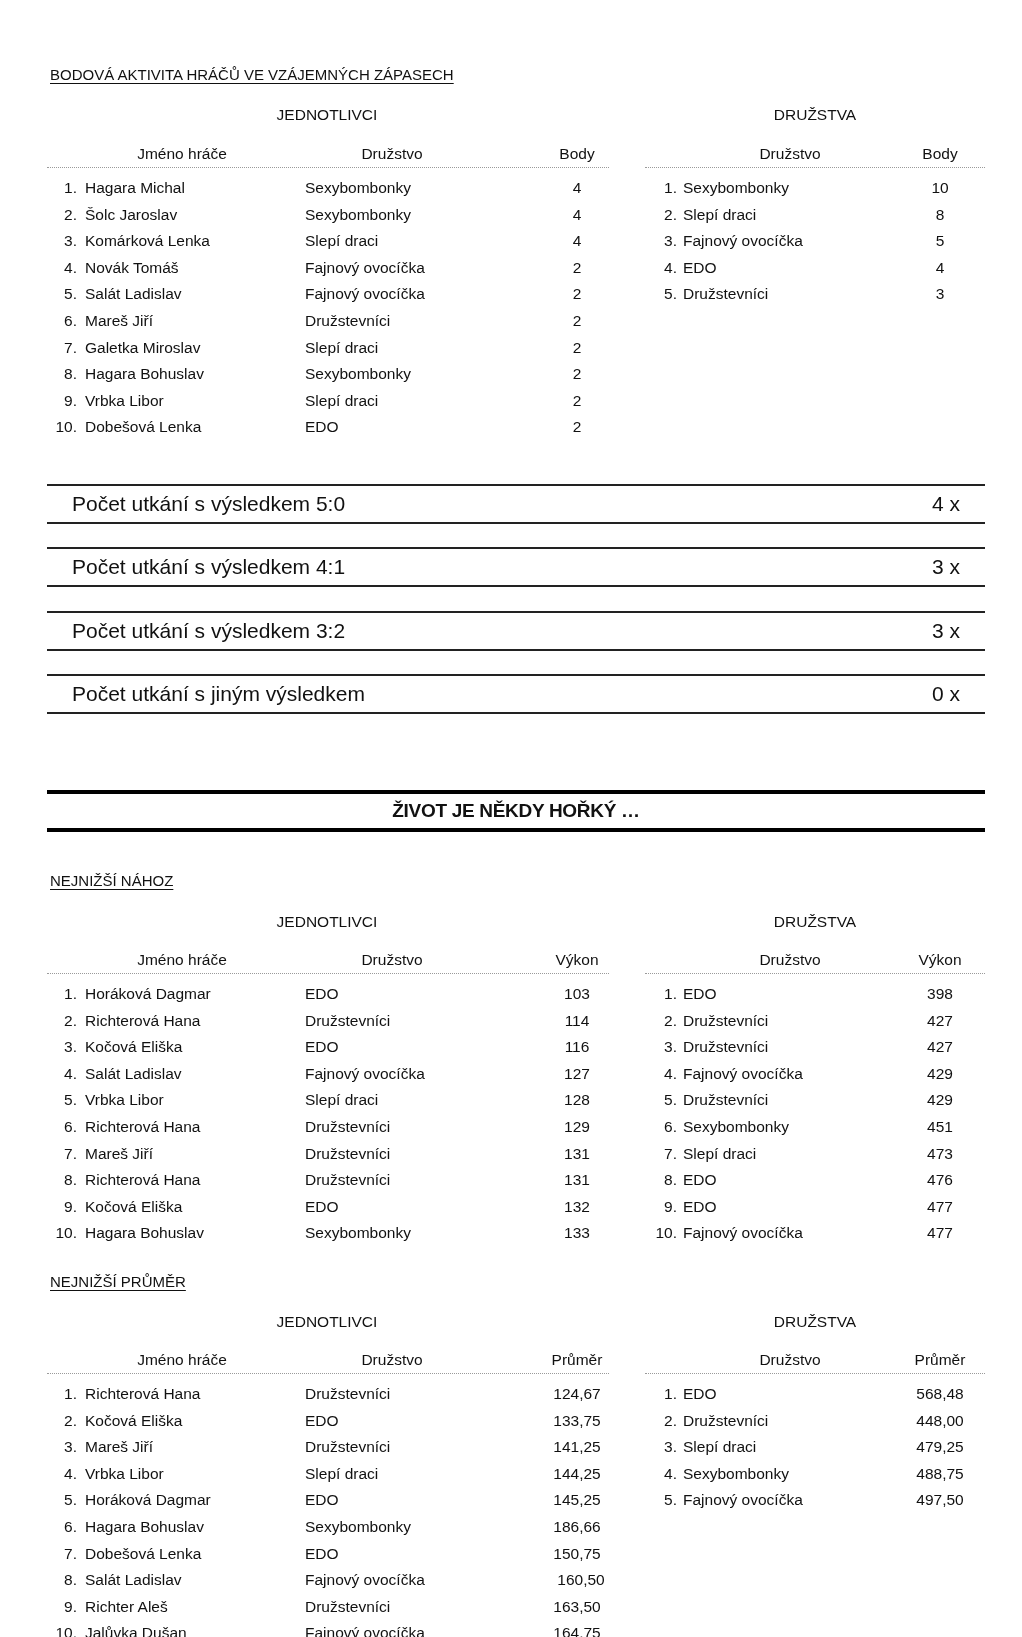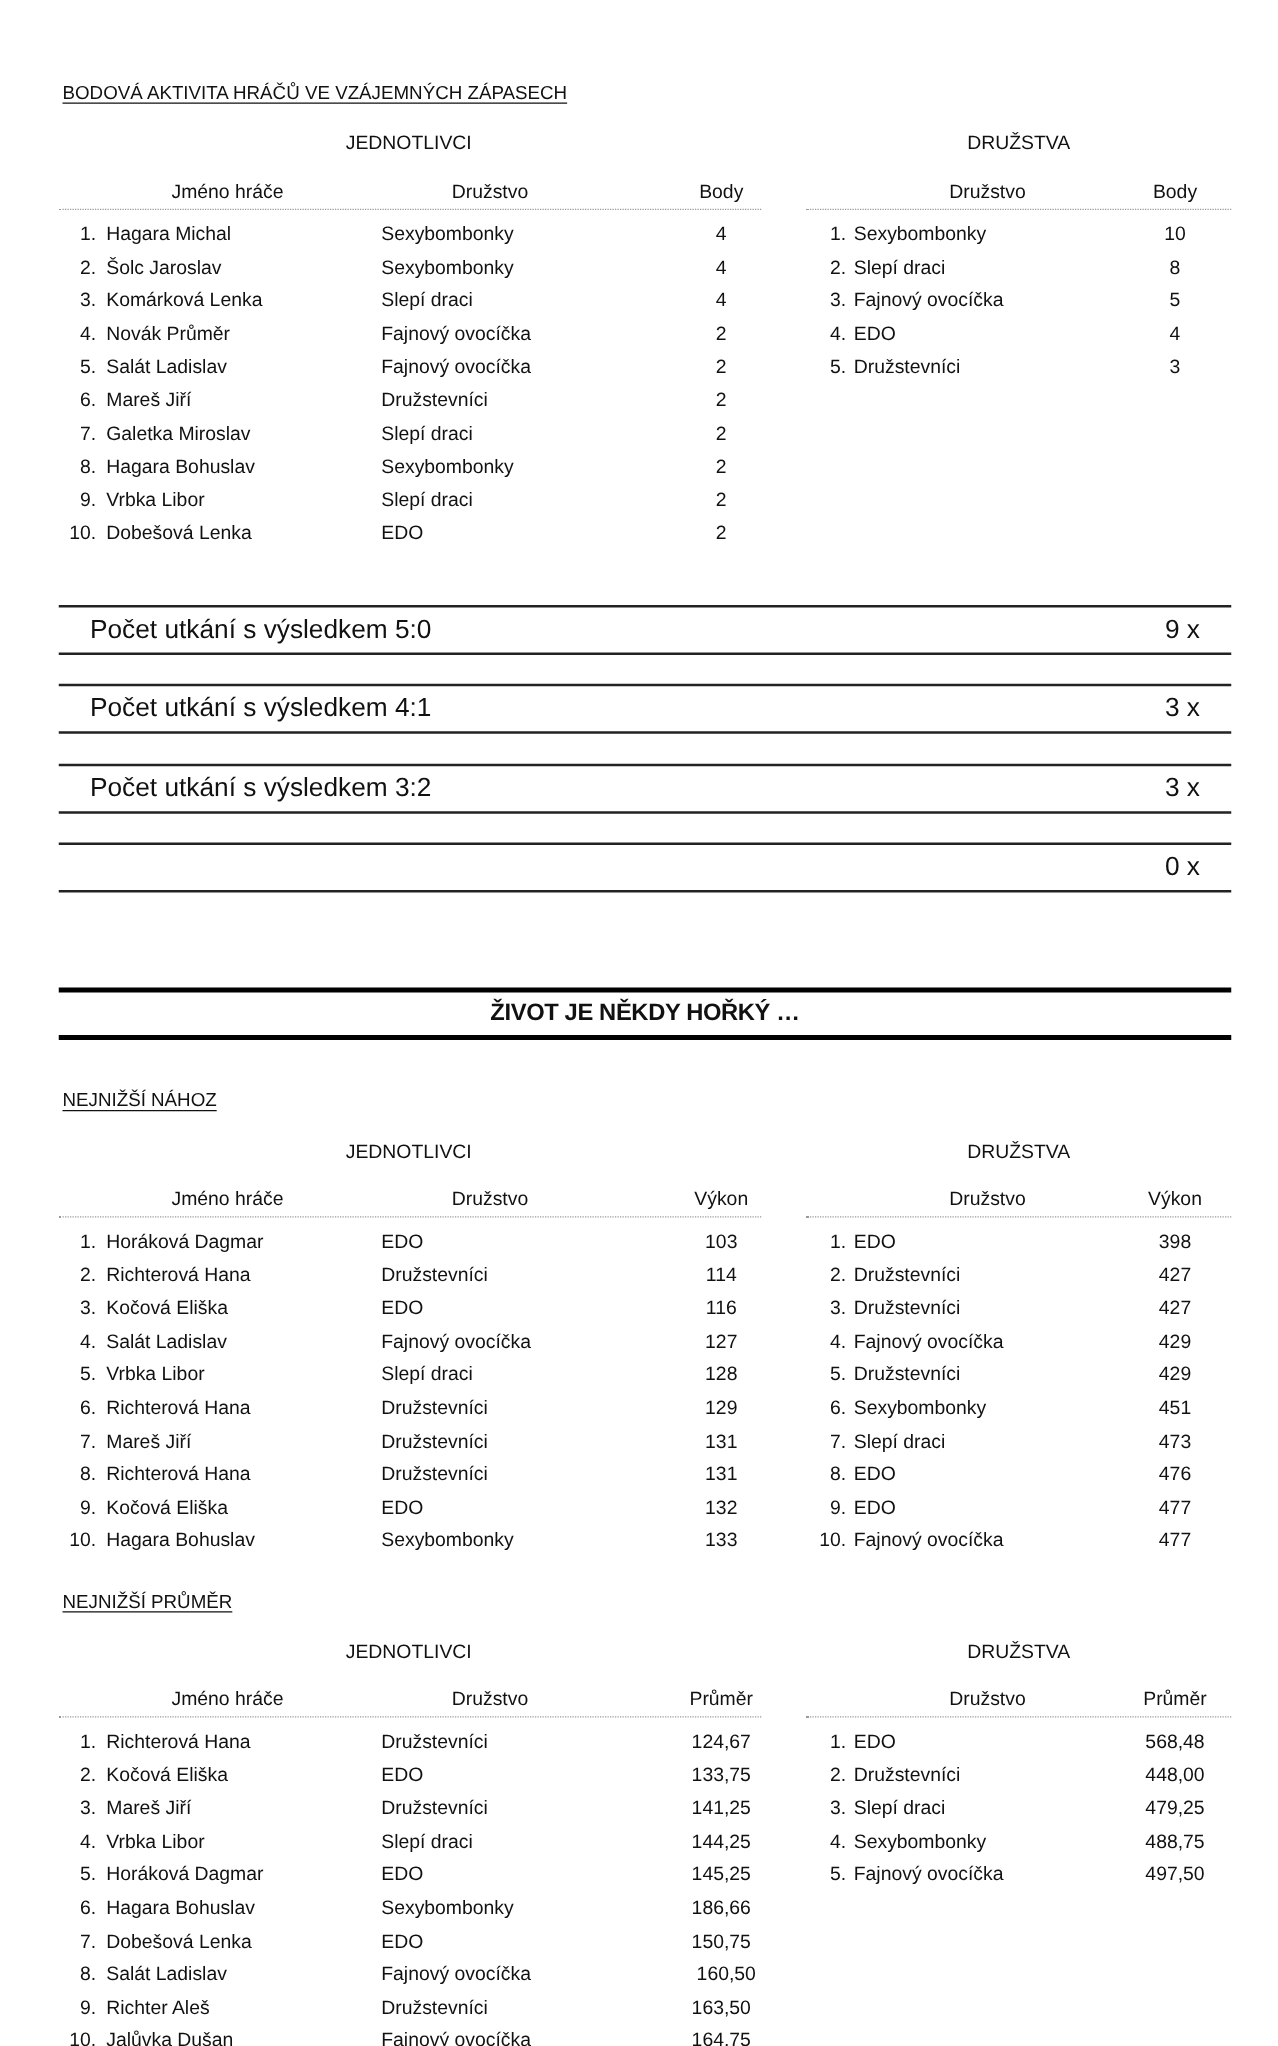--- a/index.html
+++ b/index.html
@@ -52,21 +52,21 @@
       <span class="center" style="left:490px;width:80px;">4</span>
     </div>
     <div class="row" style="top:87.2px;">
       <span class="num" style="left:2px;">3.</span>
       <span style="left:38px;">Komárková Lenka</span>
       <span style="left:258px;">Slepí draci</span>
       <span class="center" style="left:490px;width:80px;">4</span>
     </div>
     <div class="row" style="top:113.80000000000001px;">
       <span class="num" style="left:2px;">4.</span>
-      <span style="left:38px;">Novák Průměr</span>
+      <span style="left:38px;">Novák Tomáš</span>
       <span style="left:258px;">Fajnový ovocíčka</span>
       <span class="center" style="left:490px;width:80px;">2</span>
     </div>
     <div class="row" style="top:140.4px;">
       <span class="num" style="left:2px;">5.</span>
       <span style="left:38px;">Salát Ladislav</span>
       <span style="left:258px;">Fajnový ovocíčka</span>
       <span class="center" style="left:490px;width:80px;">2</span>
     </div>
     <div class="row" style="top:167px;">
@@ -128,31 +128,32 @@
     </div>
     <div class="row" style="top:140.4px;">
       <span class="num" style="left:4px;">5.</span>
       <span style="left:38px;">Družstevníci</span>
       <span class="center" style="left:255px;width:80px;">3</span>
     </div>
   </div>
 
 <div class="band" style="top:484px;">
   <span class="lbl">Počet utkání s výsledkem 5:0</span>
-  <span class="cnt">9 x</span>
+  <span class="cnt">4 x</span>
 </div>
 <div class="band" style="top:547px;">
   <span class="lbl">Počet utkání s výsledkem 4:1</span>
   <span class="cnt">3 x</span>
 </div>
 <div class="band" style="top:611px;">
   <span class="lbl">Počet utkání s výsledkem 3:2</span>
   <span class="cnt">3 x</span>
 </div>
 <div class="band" style="top:674px;">
+  <span class="lbl">Počet utkání s jiným výsledkem</span>
   <span class="cnt">0 x</span>
 </div>
 
 <div class="bigbar">
   <div class="t">ŽIVOT JE NĚKDY HOŘKÝ …</div>
 </div>
 
 <div class="abs sec-title" style="left:50px;top:872px;">NEJNIŽŠÍ NÁHOZ</div>
 <div class="abs sub" style="left:47px;width:560px;top:913px;">JEDNOTLIVCI</div>
 <div class="abs sub" style="left:645px;width:340px;top:913px;">DRUŽSTVA</div>

